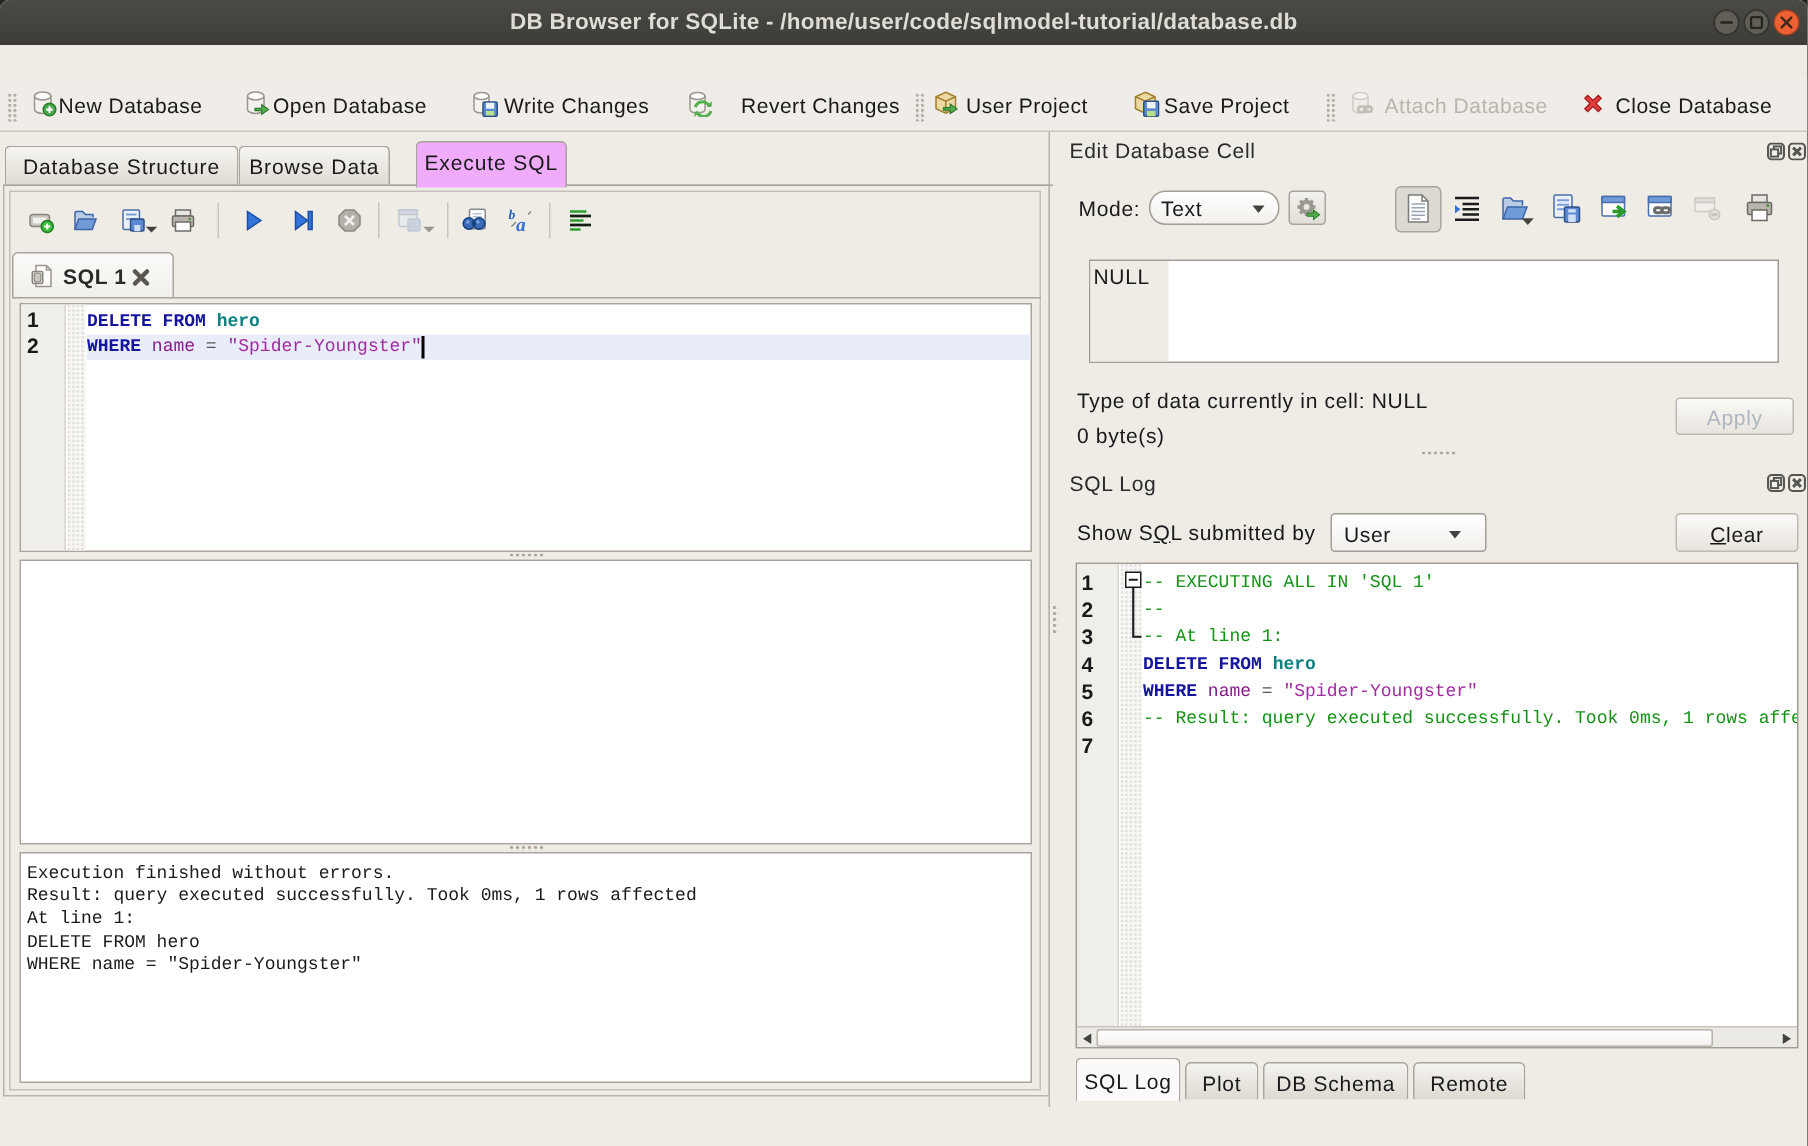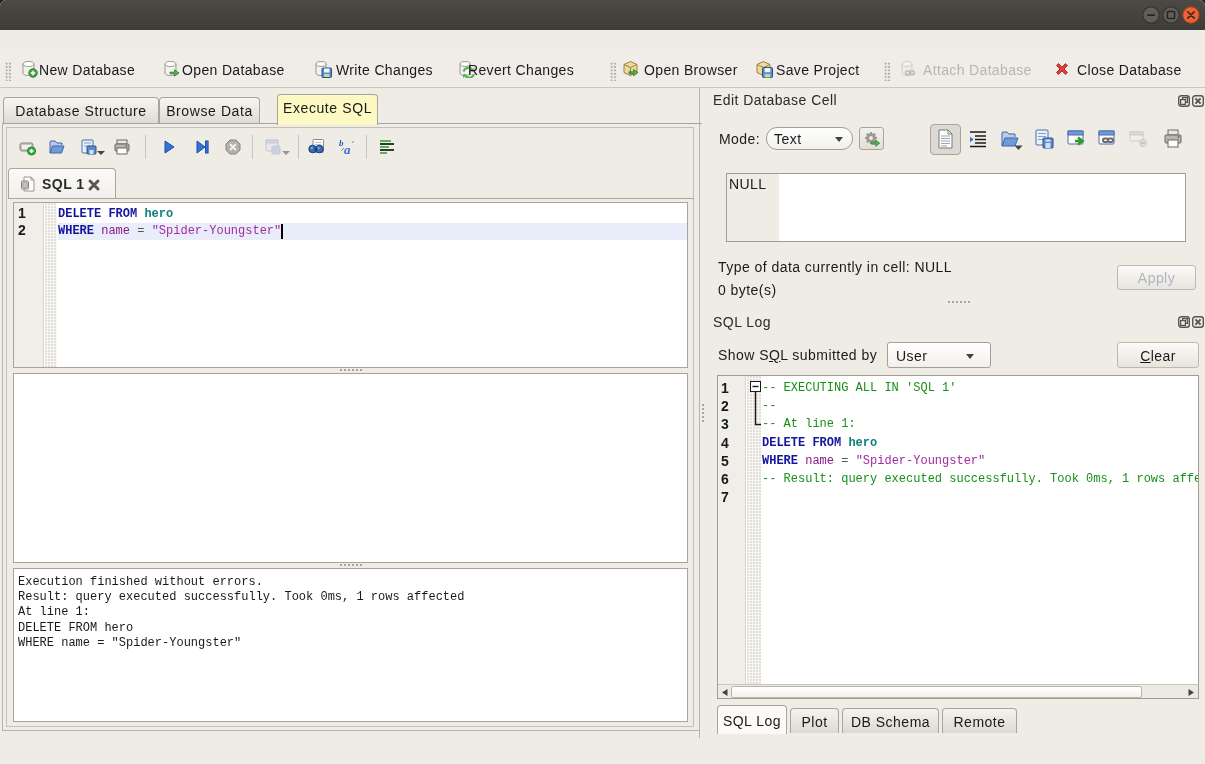--- a/index.html
+++ b/index.html
@@ -19,21 +19,21 @@
 
 .toolbar { position:absolute; left:0; top:52px; width:100%; height:36px; background:#f0ede8; border-bottom:1px solid #ccc7be; }
 .tbtext { position:absolute; top:10px; font-size:14px; color:#1a1a1a; letter-spacing:0.35px; }
 .tbtext.dis { color:#b9b5ad; }
 .tbicon { position:absolute; top:8px; width:18px; height:18px; }
 .grip { position:absolute; top:10px; width:7px; height:19px;
   background:radial-gradient(circle 1px at 1.5px 1.5px, #b2aea5 1px, transparent 1.2px);
   background-size:3.4px 3.4px; }
 
 .maintab { position:absolute; top:97px; height:27px; letter-spacing:0.6px; background:linear-gradient(#f7f5f1,#dedad2); border:1px solid #a8a39b; border-bottom:none; border-radius:4px 4px 0 0; text-align:center; padding-top:5px; }
-.maintab.active { top:94px; height:31px; background:#fef9c3; z-index:3; }
+.maintab.active { top:94px; height:31px; background:#f0abfc; z-index:3; }
 .paneline { position:absolute; left:2px; top:123px; width:700px; height:1px; background:#a8a39b; z-index:1; }
 
 .lframe1 { position:absolute; left:2px; top:123px; width:698px; height:608px; border:1px solid #b8b3ab; background:#efece6; }
 .lframe2 { position:absolute; left:6px; top:127px; width:688px; height:600px; border:1px solid #c4bfb7; }
 .box { position:absolute; background:#fff; border:1px solid #aaa49c; }
 
 .ednum { position:absolute; left:0; top:0; width:30px; height:100%; background:#f0eee9; border-right:1px solid #d8d4cc; font:bold 14px "Liberation Sans",sans-serif; }
 .edhatch { position:absolute; left:31px; top:0; width:12px; height:100%;
   background-image:radial-gradient(circle at 1px 1px,#e2dfda 0.8px,transparent 1px); background-size:3px 3px; background-color:#f8f7f5; }
 .mono { font-family:"Liberation Mono", monospace; font-size:12px; letter-spacing:0; }
@@ -46,20 +46,21 @@
 .cmt { color:#169116; }
 .combo { position:absolute; background:linear-gradient(#ffffff,#f2f0ec); border:1px solid #a39e96; border-radius:3px; }
 .combo .arr { position:absolute; right:9px; top:9px; width:0; height:0; border-left:4px solid transparent; border-right:4px solid transparent; border-top:5px solid #44423e; }
 .btn { position:absolute; background:linear-gradient(#fbfaf8,#e8e4de); border:1px solid #bdb8b0; border-radius:3px; text-align:center; }
 .statusbar { position:absolute; left:0; top:738px; width:100%; height:26px; background:#efece6; }
 </style>
 </head>
 <body>
 <div class="win">
   <div class="titlebar">
+    <div class="title-text">DB Browser for SQLite - /home/user/code/sqlmodel-tutorial/database.db</div>
     <div class="winbtn" style="left:1142px;">
       <svg width="18" height="18">
           <circle cx="9" cy="9" r="8.2" fill="#605e57" stroke="#35342f" stroke-width="1.2"></circle>
           <rect x="4.8" y="8.2" width="8.4" height="1.7" rx="0.8" fill="#25241f"></rect>
         </svg>
     </div>
     <div class="winbtn" style="left:1162px;">
       <svg width="18" height="18">
           <circle cx="9" cy="9" r="8.2" fill="#605e57" stroke="#35342f" stroke-width="1.2"></circle>
           <rect x="5.4" y="5.4" width="7.2" height="7.2" rx="1" fill="none" stroke="#25241f" stroke-width="1.5"></rect>
@@ -100,28 +101,28 @@
       </svg>
     <span class="tbtext" style="left:336px;">Write Changes</span>
     <svg class="tbicon" style="left:457px;" viewBox="0 0 18 18">
         <path d="M3 4v9a5 2.4 0 0 0 10 0V4" fill="#f4f2ee" stroke="#9a968e"></path>
         <ellipse cx="8" cy="4" rx="5" ry="2.4" fill="#fdfdfd" stroke="#9a968e"></ellipse>
         <path d="M6.5 11.5a5 5 0 0 1 8.5-2l1.5 1.5" fill="none" stroke="#55b04f" stroke-width="2"></path>
         <path d="M17.5 7.5v3.5h-3.5z" fill="#55b04f"></path>
         <path d="M17 14a5 5 0 0 1-8.5 2L7 14.5" fill="none" stroke="#55b04f" stroke-width="2"></path>
         <path d="M6 18v-3.5h3.5z" fill="#55b04f"></path>
       </svg>
-    <span class="tbtext" style="left:468px;">Revert Changes</span>
+    <span class="tbtext" style="left:494px;">Revert Changes</span>
     <div class="grip" style="left:610px;"></div>
     <svg class="tbicon" style="left:622px;" viewBox="0 0 18 18">
         <path d="M8.5 1.5l6.5 3v8l-6.5 3-6.5-3v-8z" fill="#ecd9a4" stroke="#a08030"></path>
         <path d="M2 4.5l6.5 3 6.5-3M8.5 7.5v8" fill="none" stroke="#a08030"></path>
         <path d="M7 11.8h4.5V9.4L16 12.6l-4.5 3.2v-2.4H7z" fill="#55b04f" stroke="#2c7a2c" stroke-width="0.8"></path>
       </svg>
-    <span class="tbtext" style="left:644px;">Open Browser</span>
+    <span class="tbtext" style="left:644px;">User Project</span>
     <svg class="tbicon" style="left:755px;" viewBox="0 0 18 18">
         <path d="M8.5 1.5l6.5 3v8l-6.5 3-6.5-3v-8z" fill="#ecd9a4" stroke="#a08030"></path>
         <path d="M2 4.5l6.5 3 6.5-3M8.5 7.5v8" fill="none" stroke="#a08030"></path>
         <rect x="7.5" y="7.5" width="10" height="10" rx="1" fill="#5b8ad0" stroke="#2d4f86"></rect>
         <rect x="9.7" y="8" width="5.6" height="4.2" fill="#eef3fa"></rect>
         <rect x="9.7" y="14" width="5.6" height="3.5" fill="#b9e08e"></rect>
       </svg>
     <span class="tbtext" style="left:776px;">Save Project</span>
     <div class="grip" style="left:884px;"></div>
     <svg class="tbicon" style="left:899px;" viewBox="0 0 18 18" opacity="0.55">

